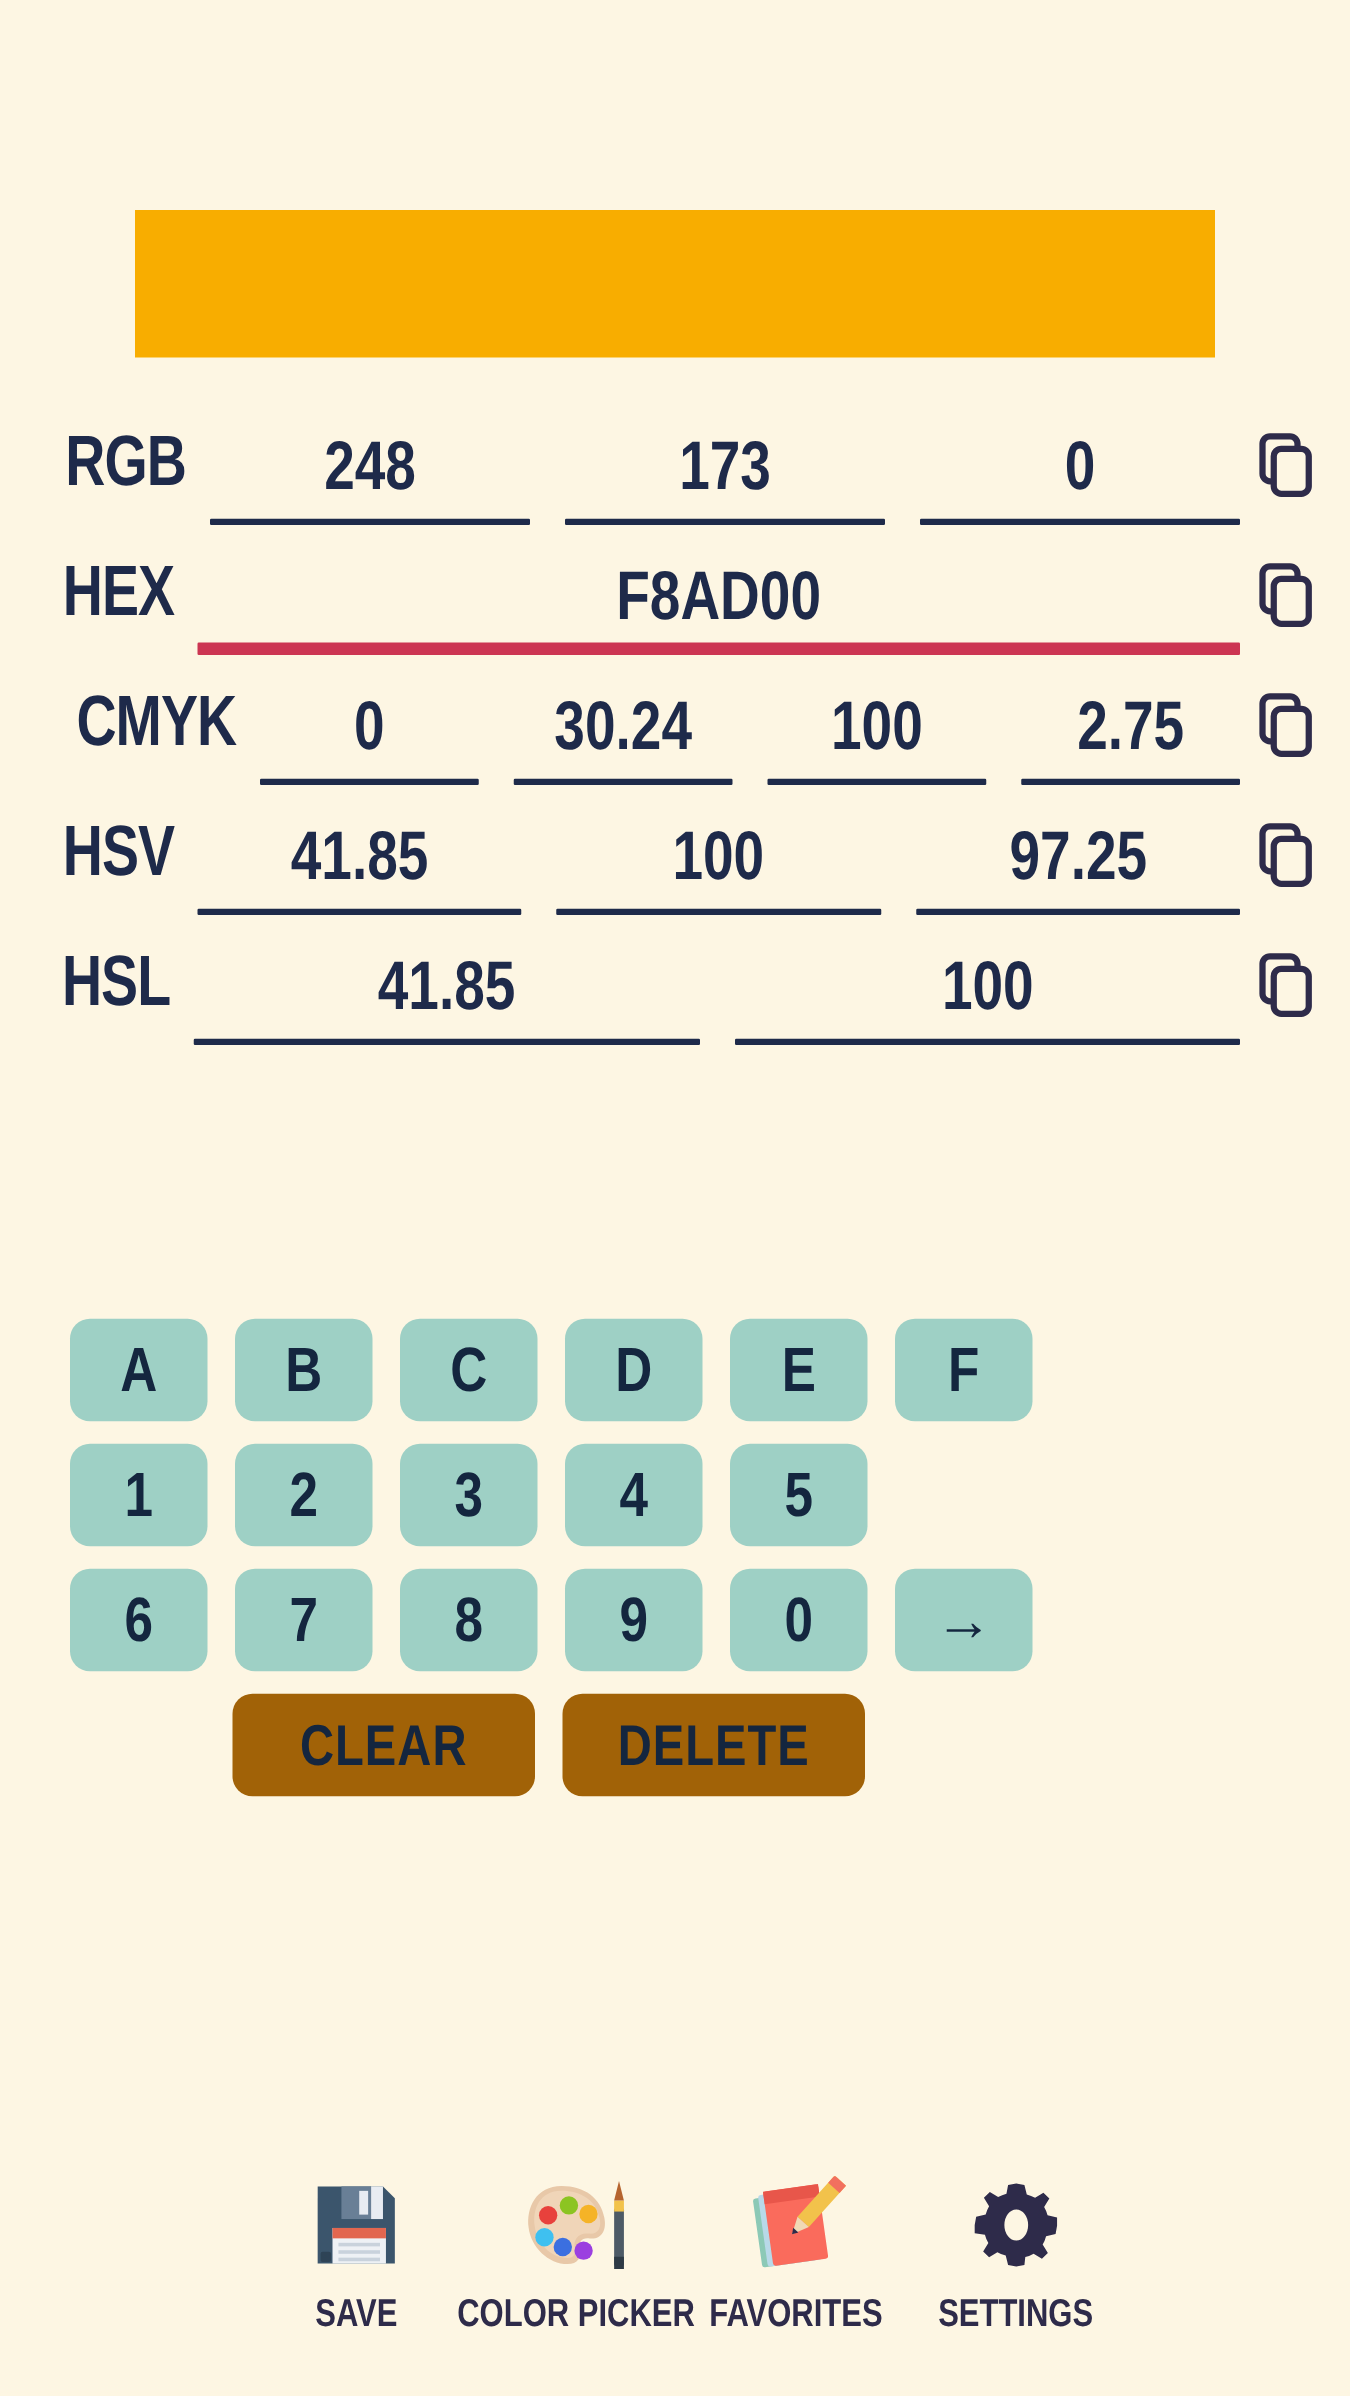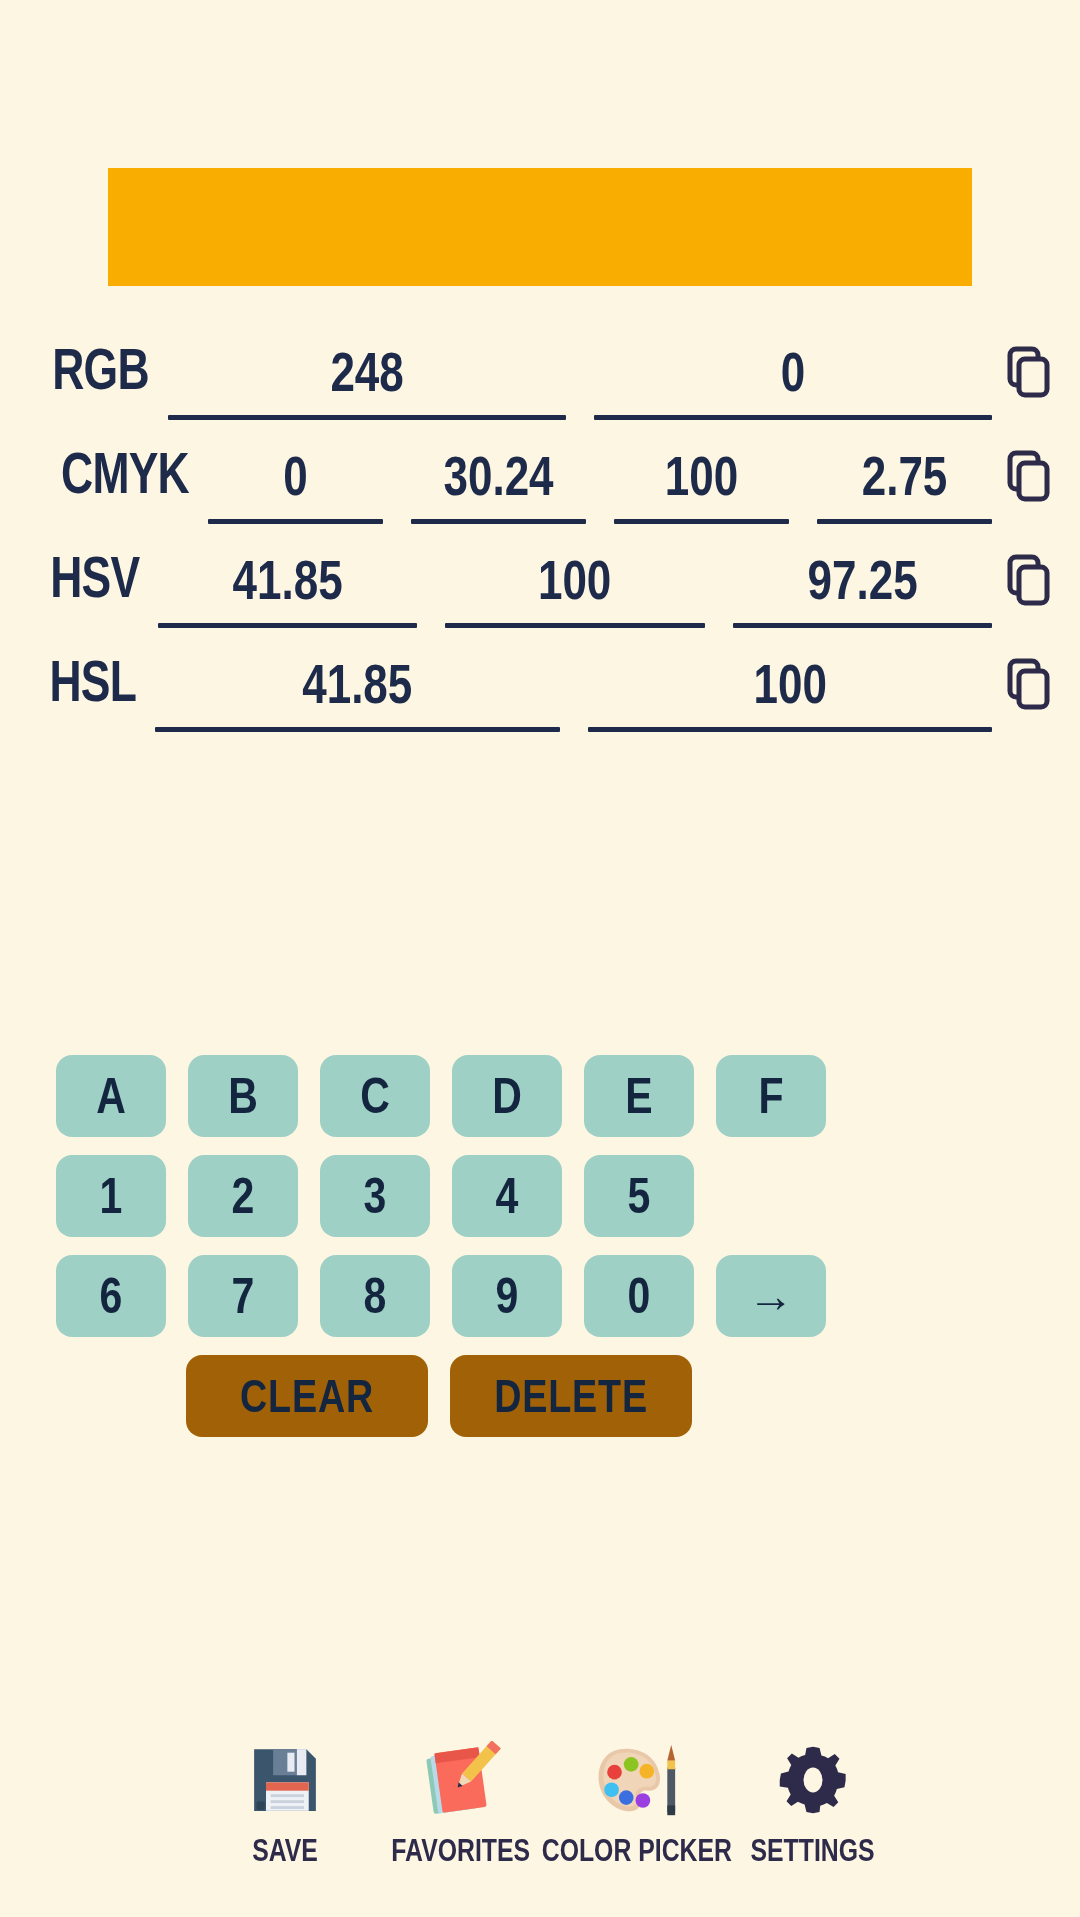--- a/index.html
+++ b/index.html
@@ -189,21 +189,38 @@
 </div>
 
 <div id="rows">
     <div class="row">
       <div class="row-label">RGB</div>
       <div class="fields">
         <div class="field">
           <span class="field-val">248</span>
         </div>
         <div class="field">
+          <span class="field-val">173</span>
+        </div>
+        <div class="field">
           <span class="field-val">0</span>
+        </div>
+      </div>
+      <div class="copy-cell">
+        <svg width="44" height="52" viewBox="0 0 44 52">
+          <rect x="3" y="3" width="28" height="36" rx="6" ry="6" fill="none" stroke="#2e2b4a" stroke-width="5"></rect>
+          <rect x="12" y="13" width="28" height="36" rx="6" ry="6" fill="#fdf6e3" stroke="#2e2b4a" stroke-width="5"></rect>
+        </svg>
+      </div>
+    </div>
+    <div class="row">
+      <div class="row-label">HEX</div>
+      <div class="fields">
+        <div class="field active">
+          <span class="field-val">F8AD00</span>
         </div>
       </div>
       <div class="copy-cell">
         <svg width="44" height="52" viewBox="0 0 44 52">
           <rect x="3" y="3" width="28" height="36" rx="6" ry="6" fill="none" stroke="#2e2b4a" stroke-width="5"></rect>
           <rect x="12" y="13" width="28" height="36" rx="6" ry="6" fill="#fdf6e3" stroke="#2e2b4a" stroke-width="5"></rect>
         </svg>
       </div>
     </div>
     <div class="row">
@@ -346,20 +363,39 @@
           <rect x="42" y="6" width="8" height="22" fill="#e8ecf2"></rect>
           <rect x="16" y="34" width="36" height="24" fill="#eef1f5"></rect>
           <rect x="16" y="34" width="36" height="7" fill="#e2664f"></rect>
           <rect x="20" y="44" width="28" height="2.4" fill="#c9d2dc"></rect>
           <rect x="20" y="49" width="28" height="2.4" fill="#c9d2dc"></rect>
           <rect x="20" y="54" width="28" height="2.4" fill="#c9d2dc"></rect>
           <rect x="8" y="50" width="7" height="7" rx="1.4" fill="#2e4356"></rect>
         </svg>
       </div>
       <div class="nav-label">SAVE</div>
+    </div>
+    <div class="nav-item">
+      <div class="nav-icon">
+        <svg width="88" height="80" viewBox="0 0 90 80">
+          <path d="M33 8 C12 8 4 26 6 42 C8 58 22 72 38 72 C46 72 50 66 48 60 C46 54 50 50 56 51 C66 52 70 44 68 34 C65 18 52 8 33 8 Z" fill="#e8c8a8"></path>
+          <path d="M33 12 C15 12 9 27 11 41 C13 55 24 67 38 67 C43 67 45 63 44 59 C42 52 47 46 55 47 C63 48 66 42 64 34 C61 20 49 12 33 12 Z" fill="#f0d5b8"></path>
+          <circle cx="22" cy="32" r="7.5" fill="#e8413c"></circle>
+          <circle cx="39" cy="24" r="7.5" fill="#8cc422"></circle>
+          <circle cx="55" cy="31" r="7.5" fill="#f5b327"></circle>
+          <circle cx="19" cy="50" r="7.5" fill="#3fc0f0"></circle>
+          <circle cx="34" cy="58" r="7.5" fill="#3b6fe0"></circle>
+          <circle cx="51" cy="61" r="7.5" fill="#9b3fe0"></circle>
+          <rect x="76" y="26" width="8" height="48" rx="2" fill="#4d5a66"></rect>
+          <rect x="76" y="20" width="8" height="9" fill="#f2c24b"></rect>
+          <path d="M76 20 L80 4 L84 20 Z" fill="#b5642f"></path>
+          <rect x="76" y="66" width="8" height="10" fill="#2e3a45"></rect>
+        </svg>
+      </div>
+      <div class="nav-label">COLOR PICKER</div>
     </div>
     <div class="nav-item">
       <div class="nav-icon">
         <svg width="80" height="78" viewBox="0 0 72 70">
           <g transform="rotate(-8 36 38)">
             <rect x="8" y="12" width="40" height="50" rx="2" fill="#8cc9b6"></rect>
             <rect x="12" y="10" width="40" height="52" rx="2" fill="#b8d9e8"></rect>
             <rect x="16" y="8" width="40" height="54" rx="2" fill="#fa6b5c"></rect>
             <rect x="16" y="8" width="40" height="9" fill="#e8564a"></rect>
           </g>
@@ -368,39 +404,20 @@
             <rect x="45" y="-4" width="11" height="7" fill="#f2705f"></rect>
             <polygon points="45,36 56,36 50.5,48" fill="#f0d9b5"></polygon>
             <polygon points="48,44 53,44 50.5,48" fill="#2e2b4a"></polygon>
           </g>
         </svg>
       </div>
       <div class="nav-label">FAVORITES</div>
     </div>
     <div class="nav-item">
       <div class="nav-icon">
-        <svg width="88" height="80" viewBox="0 0 90 80">
-          <path d="M33 8 C12 8 4 26 6 42 C8 58 22 72 38 72 C46 72 50 66 48 60 C46 54 50 50 56 51 C66 52 70 44 68 34 C65 18 52 8 33 8 Z" fill="#e8c8a8"></path>
-          <path d="M33 12 C15 12 9 27 11 41 C13 55 24 67 38 67 C43 67 45 63 44 59 C42 52 47 46 55 47 C63 48 66 42 64 34 C61 20 49 12 33 12 Z" fill="#f0d5b8"></path>
-          <circle cx="22" cy="32" r="7.5" fill="#e8413c"></circle>
-          <circle cx="39" cy="24" r="7.5" fill="#8cc422"></circle>
-          <circle cx="55" cy="31" r="7.5" fill="#f5b327"></circle>
-          <circle cx="19" cy="50" r="7.5" fill="#3fc0f0"></circle>
-          <circle cx="34" cy="58" r="7.5" fill="#3b6fe0"></circle>
-          <circle cx="51" cy="61" r="7.5" fill="#9b3fe0"></circle>
-          <rect x="76" y="26" width="8" height="48" rx="2" fill="#4d5a66"></rect>
-          <rect x="76" y="20" width="8" height="9" fill="#f2c24b"></rect>
-          <path d="M76 20 L80 4 L84 20 Z" fill="#b5642f"></path>
-          <rect x="76" y="66" width="8" height="10" fill="#2e3a45"></rect>
-        </svg>
-      </div>
-      <div class="nav-label">COLOR PICKER</div>
-    </div>
-    <div class="nav-item">
-      <div class="nav-icon">
         <svg width="76" height="76" viewBox="0 0 64 64">
           <path fill="#2e2b4a" d="M32 4 l5.5 1 1.6 6.4 a21 21 0 0 1 5.6 2.3 l5.6-3.5 4 4 -3.5 5.6 a21 21 0 0 1 2.3 5.6 l6.4 1.6 0 5.5 -1 5.5 -6.4 1.6 a21 21 0 0 1 -2.3 5.6 l3.5 5.6 -4 4 -5.6-3.5 a21 21 0 0 1 -5.6 2.3 L37.5 59 32 60 26.5 59 l-1.6-6.4 a21 21 0 0 1 -5.6-2.3 l-5.6 3.5 -4-4 3.5-5.6 a21 21 0 0 1 -2.3-5.6 L4 37.5 4 32 l1-5.5 6.4-1.6 a21 21 0 0 1 2.3-5.6 L10.2 13.7 l4-4 5.6 3.5 a21 21 0 0 1 5.6-2.3 L26.5 5 Z"></path>
           <ellipse cx="32" cy="32" rx="8" ry="10.5" fill="#fdf6e3"></ellipse>
         </svg>
       </div>
       <div class="nav-label">SETTINGS</div>
     </div>
   </div>
 
 </body></html>

